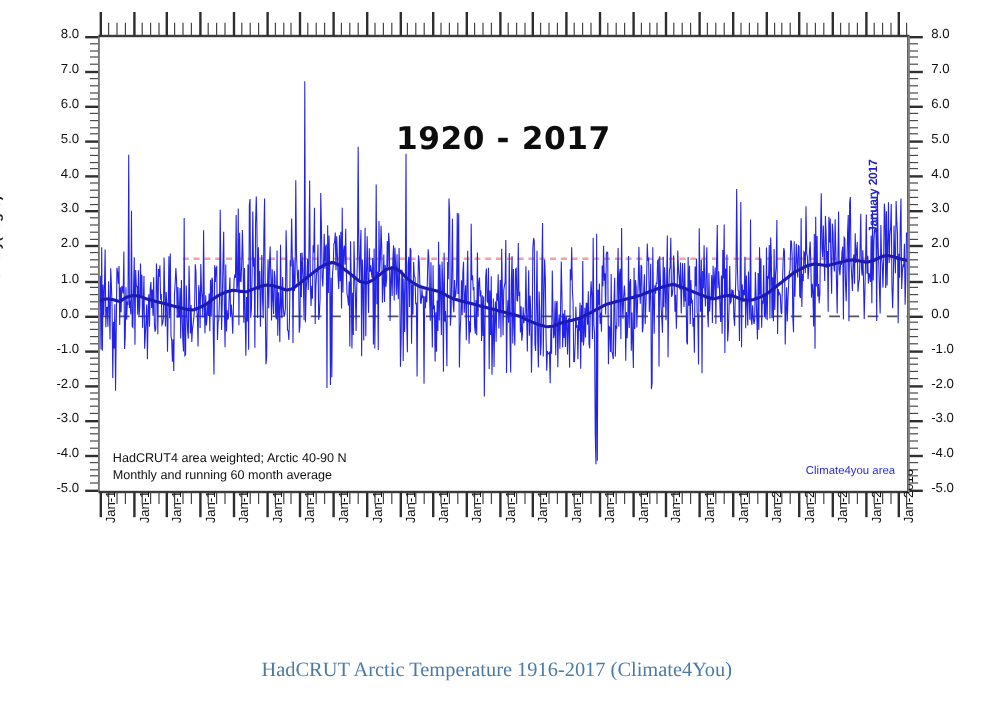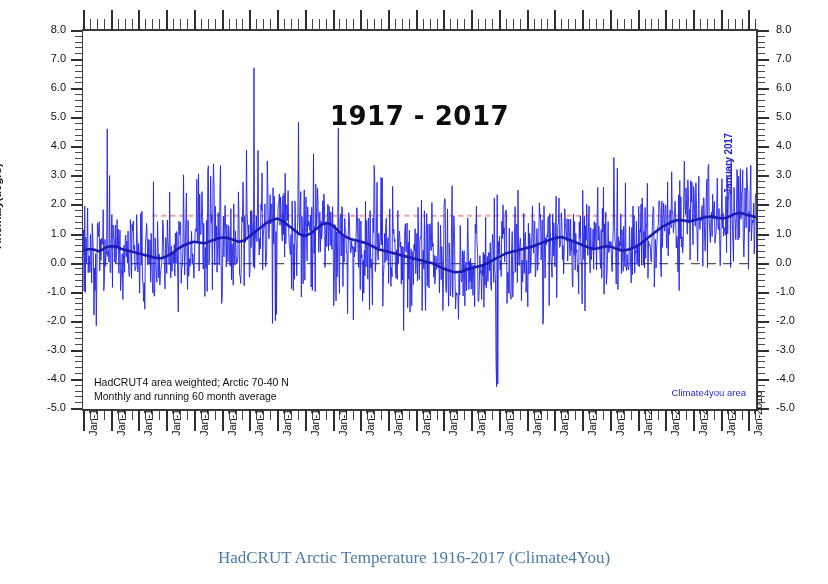--- a/index.html
+++ b/index.html
@@ -616,23 +616,23 @@
       </div>
 
     <div class="plot-frame">
       <svg class="series" id="plotSvg" width="673" height="378" viewBox="0 0 673 378">
           <line x1="0" x2="672.422317596567" y1="232.61538461538464" y2="232.61538461538464" stroke="#555555" stroke-width="1.4" stroke-dasharray="9 7"></line>
           <line x1="69.32188841201722" x2="672.422317596567" y1="184.63846153846154" y2="184.63846153846154" stroke="#f2a0a0" stroke-width="2" stroke-dasharray="5 4"></line>
           <polyline points="0.00,223.55 0.58,198.70 1.16,260.22 1.73,175.12 2.31,261.37 2.89,206.39 3.47,231.74 4.04,207.10 4.62,176.93 5.20,241.78 5.78,225.29 6.35,225.05 6.93,241.33 7.51,203.42 8.09,223.92 8.67,251.93 9.24,192.60 9.82,205.59 10.40,225.64 10.98,284.10 11.55,237.20 12.13,259.35 12.71,222.60 13.29,294.65 13.86,244.57 14.44,192.08 15.02,195.82 15.60,205.42 16.18,190.61 16.75,239.90 17.33,208.44 17.91,229.20 18.49,207.37 19.06,208.87 19.64,213.51 20.22,178.65 20.80,259.76 21.37,250.02 21.95,208.37 22.53,235.34 23.11,220.30 23.68,223.09 24.26,97.86 24.84,225.64 25.42,219.66 26.00,230.98 26.57,144.57 27.15,240.90 27.73,241.71 28.31,208.92 28.88,183.42 29.46,256.37 30.04,193.97 30.62,207.37 31.19,207.44 31.77,231.29 32.35,194.25 32.93,232.05 33.51,224.34 34.08,188.53 34.66,215.07 35.24,197.96 35.82,242.22 36.39,223.59 36.97,199.06 37.55,259.60 38.13,247.20 38.70,236.39 39.28,222.70 39.86,268.47 40.44,229.35 41.02,214.18 41.59,241.33 42.17,209.59 42.75,204.03 43.33,225.65 43.90,210.30 44.48,232.16 45.06,200.08 45.64,238.16 46.21,245.42 46.79,242.94 47.37,188.67 47.95,202.69 48.53,247.49 49.10,193.24 49.68,199.67 50.26,190.14 50.84,218.82 51.41,213.96 51.99,239.73 52.57,238.64 53.15,234.04 53.72,183.65 54.30,212.65 54.88,241.00 55.46,212.37 56.04,224.29 56.61,262.14 57.19,223.08 57.77,182.56 58.35,234.16 58.92,180.20 59.50,248.81 60.08,252.58 60.66,270.52 61.23,251.73 61.81,278.14 62.39,214.23 62.97,205.37 63.55,192.42 64.12,202.41 64.70,233.86 65.28,208.24 65.86,233.05 66.43,232.94 67.01,208.95 67.59,251.16 68.17,202.39 68.74,230.53 69.32,250.95 69.90,261.99 70.48,150.73 71.05,265.32 71.63,264.71 72.21,206.87 72.79,229.45 73.37,244.75 73.94,251.18 74.52,190.46 75.10,215.52 75.68,246.81 76.25,223.20 76.83,254.00 77.41,242.80 77.99,238.52 78.56,233.26 79.14,226.41 79.72,189.21 80.30,195.96 80.88,226.62 81.45,231.59 82.03,257.84 82.61,206.63 83.19,213.43 83.76,242.37 84.34,188.95 84.92,210.74 85.50,217.59 86.07,233.58 86.65,160.94 87.23,220.11 87.81,246.77 88.39,215.15 88.96,240.31 89.54,233.59 90.12,222.14 90.70,232.35 91.27,213.56 91.85,245.12 92.43,202.12 93.01,232.94 93.58,200.44 94.16,202.55 94.74,247.59 95.32,281.00 95.90,190.07 96.47,204.02 97.05,192.11 97.63,191.28 98.21,252.27 98.78,236.78 99.36,235.84 99.94,217.16 100.52,143.81 101.09,203.58 101.67,243.90 102.25,219.02 102.83,187.54 103.41,162.09 103.98,225.55 104.56,258.46 105.14,189.39 105.72,245.28 106.29,227.59 106.87,235.40 107.45,232.82 108.03,213.88 108.60,200.20 109.18,233.37 109.76,222.79 110.34,231.17 110.92,247.15 111.49,226.70 112.07,202.20 112.65,197.73 113.23,200.48 113.80,148.21 114.38,211.98 114.96,206.52 115.54,142.80 116.11,240.07 116.69,163.05 117.27,203.20 117.85,203.62 118.42,188.32 119.00,160.65 119.58,185.75 120.16,238.02 120.74,192.24 121.31,232.10 121.89,265.42 122.47,216.52 123.05,236.93 123.62,189.42 124.20,260.39 124.78,139.89 125.36,134.92 125.93,233.87 126.51,226.69 127.09,195.79 127.67,145.32 128.25,191.26 128.82,183.66 129.40,258.88 129.98,154.64 130.56,132.79 131.13,158.82 131.71,234.05 132.29,175.11 132.87,210.46 133.44,194.94 134.02,241.22 134.60,211.83 135.18,181.54 135.76,217.22 136.33,234.12 136.91,163.08 137.49,134.48 138.07,223.26 138.64,272.55 139.22,266.27 139.80,215.89 140.38,185.10 140.95,225.84 141.53,190.31 142.11,174.48 142.69,198.90 143.27,236.00 143.84,193.47 144.42,218.46 145.00,230.78 145.58,194.62 146.15,200.53 146.73,231.84 147.31,235.22 147.89,177.76 148.46,248.71 149.04,212.65 149.62,226.93 150.20,254.10 150.78,172.93 151.35,224.61 151.93,234.18 152.51,199.92 153.09,224.47 153.66,233.13 154.24,231.10 154.82,226.07 155.40,160.92 155.97,184.93 156.55,244.11 157.13,244.58 157.71,252.40 158.28,232.96 158.86,185.95 159.44,191.13 160.02,151.13 160.60,184.89 161.17,254.83 161.75,185.60 162.33,211.40 162.91,203.51 163.48,119.18 164.06,180.91 164.64,194.62 165.22,204.54 165.79,193.86 166.37,246.27 166.95,240.45 167.53,179.93 168.11,216.57 168.68,179.48 169.26,193.00 169.84,206.41 170.42,235.84 170.99,36.76 171.57,237.46 172.15,210.06 172.73,200.52 173.30,184.71 173.88,210.60 174.46,178.00 175.04,119.51 175.62,205.76 176.19,224.07 176.77,207.10 177.35,217.97 177.93,173.40 178.50,179.46 179.08,142.07 179.66,239.01 180.24,206.80 180.81,197.13 181.39,194.69 181.97,172.76 182.55,235.65 183.13,230.87 183.70,218.45 184.28,129.91 184.86,157.80 185.44,200.13 186.01,207.78 186.59,190.23 187.17,163.70 187.75,192.98 188.32,174.65 188.90,172.80 189.48,292.39 190.06,156.76 190.64,213.10 191.21,165.21 191.79,194.14 192.37,289.77 192.95,200.49 193.52,283.40 194.10,197.03 194.68,189.98 195.26,172.42 195.83,170.75 196.41,162.83 196.99,194.15 197.57,165.91 198.15,181.20 198.72,199.67 199.30,209.86 199.88,165.00 200.46,203.33 201.03,162.08 201.61,226.09 202.19,142.10 202.77,212.73 203.34,177.87 203.92,173.73 204.50,189.61 205.08,159.62 205.65,196.72 206.23,214.39 206.81,217.09 207.39,223.61 207.97,203.57 208.54,257.77 209.12,170.12 209.70,203.99 210.28,259.49 210.85,213.03 211.43,248.15 212.01,170.09 212.59,199.16 213.16,213.00 213.74,244.78 214.32,207.55 214.90,180.98 215.48,91.29 216.05,179.36 216.63,203.11 217.21,177.19 217.79,160.62 218.36,265.93 218.94,185.35 219.52,203.47 220.10,252.75 220.67,194.83 221.25,158.86 221.83,249.15 222.41,196.49 222.99,165.94 223.56,201.87 224.14,229.72 224.72,175.89 225.30,195.37 225.87,190.02 226.45,195.76 227.03,200.42 227.61,184.07 228.18,256.02 228.76,176.04 229.34,259.40 229.92,214.29 230.50,122.70 231.07,222.54 231.65,195.46 232.23,260.63 232.81,153.21 233.38,195.57 233.96,184.61 234.54,157.16 235.12,175.28 235.69,221.35 236.27,205.83 236.85,181.10 237.43,220.62 238.01,189.88 238.58,207.90 239.16,201.78 239.74,169.78 240.32,191.90 240.89,162.91 241.47,172.26 242.05,236.43 242.63,202.48 243.20,191.15 243.78,215.62 244.36,186.50 244.94,173.36 245.52,219.47 246.09,175.36 246.67,190.18 247.25,214.64 247.83,180.89 248.40,208.02 248.98,218.45 249.56,175.69 250.14,203.63 250.71,274.68 251.29,251.58 251.87,193.58 252.45,199.34 253.02,269.87 253.60,201.02 254.18,245.72 254.76,208.83 255.34,97.08 255.91,236.81 256.49,262.48 257.07,189.67 257.65,182.95 258.22,224.90 258.80,175.63 259.38,177.07 259.96,255.47 260.53,206.25 261.11,231.03 261.69,187.38 262.27,199.15 262.85,200.00 263.42,222.00 264.00,221.76 264.58,282.75 265.16,213.34 265.73,181.78 266.31,186.97 266.89,205.86 267.47,221.56 268.04,221.60 268.62,210.11 269.20,217.61 269.78,215.39 270.36,288.73 270.93,215.95 271.51,225.79 272.09,210.96 272.67,220.91 273.24,198.15 273.82,176.69 274.40,185.13 274.98,217.40 275.55,236.27 276.13,187.53 276.71,227.92 277.29,258.54 277.87,190.03 278.44,226.94 279.02,223.64 279.60,270.20 280.18,229.16 280.75,262.16 281.33,219.46 281.91,244.92 282.49,170.50 283.06,236.04 283.64,189.37 284.22,215.60 284.80,248.11 285.38,186.97 285.95,204.97 286.53,278.70 287.11,179.62 287.69,237.00 288.26,228.26 288.84,241.65 289.42,274.14 290.00,187.24 290.57,201.67 291.15,134.39 291.73,147.50 292.31,240.51 292.88,230.84 293.46,195.14 294.04,151.32 294.62,221.97 295.20,229.14 295.77,202.30 296.35,217.07 296.93,213.62 297.51,204.50 298.08,146.40 298.66,214.00 299.24,146.89 299.82,275.17 300.39,246.76 300.97,234.02 301.55,202.45 302.13,231.63 302.71,196.01 303.28,187.19 303.86,229.60 304.44,216.29 305.02,206.69 305.59,252.45 306.17,206.33 306.75,177.88 307.33,229.90 307.90,255.45 308.48,236.55 309.06,245.99 309.64,155.41 310.22,202.39 310.79,198.39 311.37,210.88 311.95,208.26 312.53,240.91 313.10,247.18 313.68,218.93 314.26,248.36 314.84,179.46 315.41,233.14 315.99,204.27 316.57,200.29 317.15,216.06 317.73,210.99 318.30,253.18 318.88,215.13 319.46,248.98 320.04,216.00 320.61,299.50 321.19,239.18 321.77,199.63 322.35,192.80 322.92,220.16 323.50,220.94 324.08,192.07 324.66,276.60 325.24,211.09 325.81,248.23 326.39,199.18 326.97,281.20 327.55,251.61 328.12,217.84 328.70,274.82 329.28,231.57 329.86,220.34 330.43,253.77 331.01,213.48 331.59,219.61 332.17,197.65 332.75,242.73 333.32,226.03 333.90,202.31 334.48,249.95 335.06,176.31 335.63,210.78 336.21,248.45 336.79,210.68 337.37,207.06 337.94,204.18 338.52,169.10 339.10,279.73 339.68,231.81 340.25,219.16 340.83,237.89 341.41,179.75 341.99,249.83 342.57,279.49 343.14,203.41 343.72,182.62 344.30,255.20 344.88,193.25 345.45,241.60 346.03,256.95 346.61,193.29 347.19,192.60 347.76,219.28 348.34,219.64 348.92,171.45 349.50,215.74 350.08,212.21 350.65,246.17 351.23,224.20 351.81,252.93 352.39,247.09 352.96,225.13 353.54,238.39 354.12,233.89 354.70,228.89 355.27,190.91 355.85,230.30 356.43,261.83 357.01,226.45 357.59,194.21 358.16,248.78 358.74,215.37 359.32,229.40 359.90,279.63 360.47,248.57 361.05,175.35 361.63,167.55 362.21,169.54 362.78,255.70 363.36,261.39 363.94,223.96 364.52,177.88 365.10,252.33 365.67,275.15 366.25,212.01 366.83,229.15 367.41,264.95 367.98,255.21 368.56,191.17 369.14,154.76 369.72,266.11 370.29,217.49 370.87,185.23 371.45,200.65 372.03,249.18 372.61,277.94 373.18,261.52 373.76,264.03 374.34,263.70 374.92,262.76 375.49,288.33 376.07,242.63 376.65,263.87 377.23,194.42 377.80,226.00 378.38,250.79 378.96,247.72 379.54,219.63 380.12,265.04 380.69,222.45 381.27,219.80 381.85,274.95 382.43,237.95 383.00,231.00 383.58,259.68 384.16,224.98 384.74,186.95 385.31,217.49 385.89,258.55 386.47,230.35 387.05,250.69 387.62,227.34 388.20,258.08 388.78,232.46 389.36,236.53 389.94,264.38 390.51,237.65 391.09,234.04 391.67,275.41 392.25,193.40 392.82,202.57 393.40,175.09 393.98,210.27 394.56,221.09 395.13,270.22 395.71,270.35 396.29,255.31 396.87,224.67 397.45,242.21 398.02,239.78 398.60,268.43 399.18,234.78 399.76,244.65 400.33,221.22 400.91,276.24 401.49,223.37 402.07,254.18 402.64,186.47 403.22,256.93 403.80,249.03 404.38,225.51 404.96,250.33 405.53,221.78 406.11,221.73 406.69,239.68 407.27,211.62 407.84,255.40 408.42,259.29 409.00,217.88 409.58,203.45 410.15,215.22 410.73,251.46 411.31,167.10 411.89,239.94 412.47,247.61 413.04,330.76 413.62,355.84 414.20,163.80 414.78,353.02 415.35,210.48 415.93,222.99 416.51,205.36 417.09,238.82 417.66,229.60 418.24,245.53 418.82,190.31 419.40,207.53 419.98,173.83 420.55,203.01 421.13,196.76 421.71,231.02 422.29,180.70 422.86,179.02 423.44,179.62 424.02,272.48 424.60,241.28 425.17,242.09 425.75,262.30 426.33,197.31 426.91,262.04 427.48,264.25 428.06,268.24 428.64,220.88 429.22,200.48 429.80,266.14 430.37,241.23 430.95,242.04 431.53,202.81 432.11,175.73 432.68,241.24 433.26,197.46 433.84,193.03 434.42,251.55 434.99,159.08 435.57,220.60 436.15,234.53 436.73,215.86 437.31,206.97 437.88,217.04 438.46,269.71 439.04,229.06 439.62,250.90 440.19,236.60 440.77,182.38 441.35,242.38 441.93,204.54 442.50,201.48 443.08,261.35 443.66,229.51 444.24,254.05 444.82,275.62 445.39,192.11 445.97,243.15 446.55,202.31 447.13,208.14 447.70,241.92 448.28,221.18 448.86,204.02 449.44,174.89 450.01,207.99 450.59,222.21 451.17,189.81 451.75,191.23 452.33,245.96 452.90,241.02 453.48,209.26 454.06,197.49 454.64,239.29 455.21,224.49 455.79,207.26 456.37,171.87 456.95,186.11 457.52,183.60 458.10,228.97 458.68,212.41 459.26,188.85 459.84,293.25 460.41,288.60 460.99,174.98 461.57,221.79 462.15,247.05 462.72,206.74 463.30,213.80 463.88,204.37 464.46,205.68 465.03,186.18 465.61,185.47 466.19,274.47 466.77,182.50 467.35,201.76 467.92,225.26 468.50,235.18 469.08,246.34 469.66,182.95 470.23,225.12 470.81,191.82 471.39,208.40 471.97,235.80 472.54,201.61 473.12,165.22 473.70,266.72 474.28,215.45 474.85,194.31 475.43,191.86 476.01,167.06 476.59,216.32 477.17,214.98 477.74,209.30 478.32,181.88 478.90,192.60 479.48,228.79 480.05,214.71 480.63,242.98 481.21,218.63 481.79,177.73 482.36,192.64 482.94,200.53 483.52,210.12 484.10,187.73 484.68,230.19 485.25,206.15 485.83,188.13 486.41,206.52 486.99,224.73 487.56,188.16 488.14,220.22 488.72,210.78 489.30,253.84 489.87,256.02 490.45,183.13 491.03,223.81 491.61,190.49 492.19,239.01 492.76,202.37 493.34,221.85 493.92,218.90 494.50,241.20 495.07,234.07 495.65,262.92 496.23,191.10 496.81,207.49 497.38,184.70 497.96,229.71 498.54,232.05 499.12,272.74 499.70,159.25 500.27,199.92 500.85,228.68 501.43,185.47 502.01,279.97 502.58,194.79 503.16,209.26 503.74,173.28 504.32,210.21 504.89,224.41 505.47,196.13 506.05,174.98 506.63,229.76 507.21,241.79 507.78,196.81 508.36,228.64 508.94,217.79 509.52,218.24 510.09,198.09 510.67,238.13 511.25,190.48 511.83,217.24 512.40,200.79 512.98,191.98 513.56,239.02 514.14,187.78 514.72,156.43 515.29,209.20 515.87,195.09 516.45,206.65 517.03,226.94 517.60,237.40 518.18,198.68 518.76,247.19 519.34,177.40 519.91,200.99 520.49,155.99 521.07,263.19 521.65,192.84 522.22,215.66 522.80,181.08 523.38,253.28 523.96,244.04 524.54,224.93 525.11,190.60 525.69,221.38 526.27,220.30 526.85,210.14 527.42,215.54 528.00,210.81 528.58,233.29 529.16,240.54 529.73,217.26 530.31,195.67 530.89,126.54 531.47,189.97 532.05,210.95 532.62,211.62 533.20,253.15 533.78,195.41 534.36,137.24 534.93,258.45 535.51,205.88 536.09,220.63 536.67,210.53 537.24,214.97 537.82,182.88 538.40,242.62 538.98,198.56 539.56,221.74 540.13,240.31 540.71,195.27 541.29,216.30 541.87,235.41 542.44,151.89 543.02,235.59 543.60,239.69 544.18,223.41 544.75,234.00 545.33,238.91 545.91,235.37 546.49,195.57 547.07,214.83 547.64,233.40 548.22,252.00 548.80,196.49 549.38,243.79 549.95,175.11 550.53,214.70 551.11,184.42 551.69,242.18 552.26,219.53 552.84,222.03 553.42,190.15 554.00,233.39 554.58,214.80 555.15,234.54 555.73,175.35 556.31,235.89 556.89,199.00 557.46,201.27 558.04,173.25 558.62,234.35 559.20,166.93 559.77,184.22 560.35,234.20 560.93,200.13 561.51,236.75 562.08,176.50 562.66,227.35 563.24,198.06 563.82,190.45 564.40,152.42 564.97,247.34 565.55,209.89 566.13,214.29 566.71,213.31 567.28,214.95 567.86,228.92 568.44,230.81 569.02,205.41 569.59,187.22 570.17,175.76 570.75,178.55 571.33,256.11 571.91,228.15 572.48,208.45 573.06,236.91 573.64,218.15 574.22,205.27 574.79,195.85 575.37,194.00 575.95,169.89 576.53,170.06 577.10,181.69 577.68,233.35 578.26,245.88 578.84,170.08 579.42,216.35 579.99,192.41 580.57,172.19 581.15,188.55 581.73,200.20 582.30,173.71 582.88,174.43 583.46,215.69 584.04,217.36 584.61,150.87 585.19,224.83 585.77,197.37 586.35,203.43 586.93,178.84 587.50,179.68 588.08,196.74 588.66,140.81 589.24,179.93 589.81,182.89 590.39,201.71 590.97,193.10 591.55,178.56 592.12,170.23 592.70,189.44 593.28,217.03 593.86,205.58 594.44,213.33 595.01,241.03 595.59,163.97 596.17,259.57 596.75,149.59 597.32,207.77 597.90,165.70 598.48,216.03 599.06,205.59 599.63,221.78 600.21,213.89 600.79,164.41 601.37,130.02 601.95,175.87 602.52,183.28 603.10,156.86 603.68,179.63 604.26,203.22 604.83,148.91 605.41,163.33 605.99,192.15 606.57,178.24 607.14,228.79 607.72,149.62 608.30,171.12 608.88,151.17 609.45,188.37 610.03,213.78 610.61,155.36 611.19,162.65 611.77,189.18 612.34,195.25 612.92,151.78 613.50,177.82 614.08,203.22 614.65,230.22 615.23,186.00 615.81,145.34 616.39,193.72 616.96,198.26 617.54,187.73 618.12,189.76 618.70,178.57 619.28,174.54 619.85,235.30 620.43,166.80 621.01,167.72 621.59,205.23 622.16,220.10 622.74,193.49 623.32,162.81 623.90,148.14 624.47,236.73 625.05,137.68 625.63,133.21 626.21,188.18 626.79,199.90 627.36,211.40 627.94,188.04 628.52,181.03 629.10,205.53 629.67,163.34 630.25,188.20 630.83,177.48 631.41,170.62 631.98,212.12 632.56,204.69 633.14,202.12 633.72,176.16 634.30,147.11 634.87,192.33 635.45,198.48 636.03,177.53 636.61,204.03 637.18,234.76 637.76,211.01 638.34,184.94 638.92,147.78 639.49,197.05 640.07,182.06 640.65,205.20 641.23,196.56 641.81,198.91 642.38,203.93 642.96,165.37 643.54,221.64 644.12,145.57 644.69,202.81 645.27,169.87 645.85,160.25 646.43,160.00 647.00,160.01 647.58,236.45 648.16,128.99 648.74,171.01 649.32,189.27 649.89,210.22 650.47,230.24 651.05,156.44 651.63,183.99 652.20,188.61 652.78,208.62 653.36,187.41 653.94,138.55 654.51,147.72 655.09,208.99 655.67,145.03 656.25,206.87 656.82,171.14 657.40,137.62 657.98,188.18 658.56,164.19 659.14,159.13 659.71,138.98 660.29,207.82 660.87,225.86 661.45,203.43 662.02,157.03 662.60,181.51 663.18,196.77 663.76,136.47 664.33,153.11 664.91,163.97 665.49,238.30 666.07,180.55 666.65,200.46 667.22,156.20 667.80,134.37 668.38,209.81 668.96,196.07 669.53,189.31 670.11,191.70 670.69,172.16 671.27,222.91 671.84,200.84 672.42,162.70" fill="none" stroke="#2222e8" stroke-width="0.9"></polyline>
           <polyline points="0.00,219.53 1.68,219.09 3.36,218.65 5.05,218.21 6.73,218.20 8.41,218.37 10.09,218.55 11.78,218.86 13.46,219.39 15.14,219.92 16.82,220.31 18.51,219.17 20.19,218.02 21.87,216.88 23.55,216.28 25.24,215.84 26.92,215.40 28.60,215.25 30.29,215.43 31.97,215.60 33.65,215.87 35.33,216.57 37.02,217.27 38.70,217.98 40.38,218.45 42.06,218.89 43.75,219.33 45.43,219.77 47.11,220.21 48.79,220.65 50.48,221.09 52.16,221.53 53.84,221.97 55.52,222.41 57.20,222.85 58.89,223.29 60.57,223.73 62.25,224.17 63.93,224.61 65.62,225.05 67.30,225.49 68.98,225.93 70.66,226.37 72.35,226.80 74.03,226.98 75.71,227.16 77.39,227.33 79.08,226.94 80.76,226.32 82.44,225.71 84.13,224.98 85.81,224.10 87.49,223.22 89.17,222.30 90.86,220.98 92.54,219.66 94.22,218.34 95.90,217.23 97.59,216.18 99.27,215.12 100.95,214.24 102.63,213.54 104.31,212.83 106.00,212.18 107.68,211.74 109.36,211.30 111.04,210.86 112.73,211.04 114.41,211.30 116.09,211.57 117.77,211.78 119.46,211.96 121.14,212.13 122.82,212.07 124.50,211.37 126.19,210.66 127.87,209.96 129.55,209.34 131.24,208.72 132.92,208.11 134.60,207.61 136.28,207.17 137.97,206.73 139.65,206.51 141.33,206.68 143.01,206.86 144.70,207.05 146.38,207.58 148.06,208.11 149.74,208.64 151.43,209.23 153.11,209.85 154.79,210.46 156.47,210.62 158.15,210.18 159.84,209.74 161.52,209.18 163.20,207.86 164.88,206.54 166.57,205.22 168.25,203.90 169.93,202.58 171.61,201.26 173.30,199.94 174.98,198.62 176.66,197.31 178.34,195.99 180.03,194.67 181.71,193.35 183.39,192.03 185.08,191.11 186.76,190.23 188.44,189.35 190.12,188.73 191.81,188.29 193.49,187.86 195.17,187.81 196.85,188.69 198.54,189.57 200.22,190.45 201.90,191.76 203.58,193.08 205.27,194.40 206.95,195.72 208.63,197.04 210.31,198.36 211.99,199.68 213.68,201.00 215.36,202.32 217.04,203.57 218.72,204.01 220.41,204.45 222.09,204.89 223.77,204.32 225.45,203.44 227.14,202.56 228.82,201.47 230.50,200.15 232.18,198.84 233.87,197.52 235.55,196.20 237.23,194.88 238.92,193.56 240.60,192.99 242.28,192.55 243.96,192.11 245.65,192.39 247.33,193.27 249.01,194.15 250.69,195.24 252.38,197.00 254.06,198.76 255.74,200.51 257.42,201.86 259.11,203.18 260.79,204.50 262.47,205.54 264.15,206.42 265.83,207.30 267.52,208.04 269.20,208.48 270.88,208.92 272.56,209.36 274.25,209.80 275.93,210.24 277.61,210.68 279.29,211.12 280.98,211.56 282.66,212.00 284.34,212.62 286.03,213.50 287.71,214.38 289.39,215.26 291.07,216.14 292.76,217.02 294.44,217.90 296.12,218.43 297.80,218.87 299.49,219.31 301.17,219.75 302.85,220.19 304.53,220.62 306.22,221.06 307.90,221.50 309.58,221.94 311.26,222.38 312.94,222.82 314.63,223.26 316.31,223.70 317.99,224.14 319.67,224.58 321.36,225.02 323.04,225.46 324.72,225.90 326.40,226.34 328.09,226.78 329.77,227.22 331.45,227.66 333.13,228.10 334.82,228.54 336.50,228.98 338.18,229.42 339.87,229.86 341.55,230.30 343.23,230.74 344.91,231.18 346.60,231.62 348.28,232.06 349.96,232.50 351.64,233.26 353.33,234.14 355.01,235.02 356.69,235.83 358.37,236.53 360.06,237.23 361.74,237.93 363.42,238.54 365.10,239.16 366.78,239.77 368.47,240.24 370.15,240.68 371.83,241.12 373.51,241.25 375.20,241.07 376.88,240.90 378.56,240.61 380.24,239.91 381.93,239.20 383.61,238.50 385.29,238.03 386.97,237.59 388.66,237.16 390.34,236.72 392.02,236.28 393.71,235.84 395.39,235.40 397.07,234.96 398.75,234.52 400.44,234.08 402.12,233.20 403.80,232.32 405.48,231.45 407.17,230.57 408.85,229.69 410.53,228.81 412.21,227.93 413.89,227.05 415.58,226.17 417.26,225.29 418.94,224.41 420.62,223.53 422.31,222.65 423.99,222.10 425.67,221.66 427.35,221.22 429.04,220.78 430.72,220.34 432.40,219.91 434.08,219.47 435.77,219.03 437.45,218.59 439.13,218.15 440.82,217.71 442.50,217.27 444.18,216.83 445.86,216.39 447.55,215.95 449.23,215.51 450.91,215.01 452.59,214.30 454.28,213.60 455.96,212.90 457.64,212.27 459.32,211.66 461.01,211.04 462.69,210.43 464.37,209.81 466.05,209.19 467.73,208.61 469.42,208.08 471.10,207.55 472.78,207.02 474.46,206.67 476.15,206.32 477.83,205.97 479.51,206.30 481.19,206.91 482.88,207.53 484.56,208.14 486.24,208.76 487.92,209.38 489.61,210.00 491.29,210.70 492.97,211.41 494.66,212.11 496.34,212.81 498.02,213.52 499.70,214.22 501.39,214.88 503.07,215.50 504.75,216.11 506.43,216.70 508.12,217.14 509.80,217.58 511.48,218.02 513.16,217.70 514.85,217.26 516.53,216.82 518.21,216.38 519.89,215.94 521.57,215.50 523.26,215.21 524.94,215.39 526.62,215.57 528.30,215.74 529.99,216.42 531.67,217.12 533.35,217.83 535.03,218.36 536.72,218.80 538.40,219.24 540.08,219.44 541.77,219.18 543.45,218.91 545.13,218.64 546.81,218.02 548.50,217.41 550.18,216.79 551.86,215.98 553.54,215.10 555.23,214.22 556.91,213.16 558.59,211.84 560.27,210.52 561.96,209.20 563.64,207.88 565.32,206.56 567.00,205.24 568.69,203.92 570.37,202.60 572.05,201.29 573.73,199.97 575.41,198.65 577.10,197.33 578.78,196.09 580.46,195.22 582.14,194.34 583.83,193.46 585.51,192.58 587.19,191.70 588.87,190.82 590.56,190.20 592.24,189.76 593.92,189.32 595.60,189.05 597.29,189.23 598.97,189.40 600.65,189.58 602.34,189.84 604.02,190.10 605.70,190.37 607.38,190.16 609.07,189.72 610.75,189.28 612.43,188.84 614.11,188.40 615.80,187.96 617.48,187.52 619.16,187.08 620.84,186.64 622.52,186.20 624.21,185.96 625.89,185.78 627.57,185.61 629.25,185.67 630.94,186.02 632.62,186.37 634.30,186.71 635.98,186.97 637.67,187.24 639.35,187.50 641.03,187.18 642.71,186.74 644.40,186.30 646.08,185.63 647.76,184.75 649.45,183.87 651.13,183.09 652.81,182.65 654.49,182.21 656.18,181.77 657.86,182.13 659.54,182.57 661.22,183.01 662.91,183.45 664.59,183.89 666.27,184.33 667.95,184.77 669.64,185.21 671.32,185.65 673.00,186.09" fill="none" stroke="#1b1bb4" stroke-width="2.6" stroke-linejoin="round" stroke-linecap="round"></polyline>
         </svg>
 
-      <div class="chart-title l2">1917 - 2017</div>
-
-      <div class="note n1">HadCRUT4 area weighted; Arctic 70-40 N</div>
+      <div class="chart-title l2">1920 - 2017</div>
+
+      <div class="note n1">HadCRUT4 area weighted; Arctic 40-90 N</div>
       <div class="note n2">Monthly and running 60 month average</div>
 
       <div class="watermark">Climate4you area</div>
       <div class="endlabel">January 2017</div>
     </div>
   </div>
 
   <div class="caption">HadCRUT Arctic Temperature 1916-2017 (Climate4You)</div>
 </div>
 

